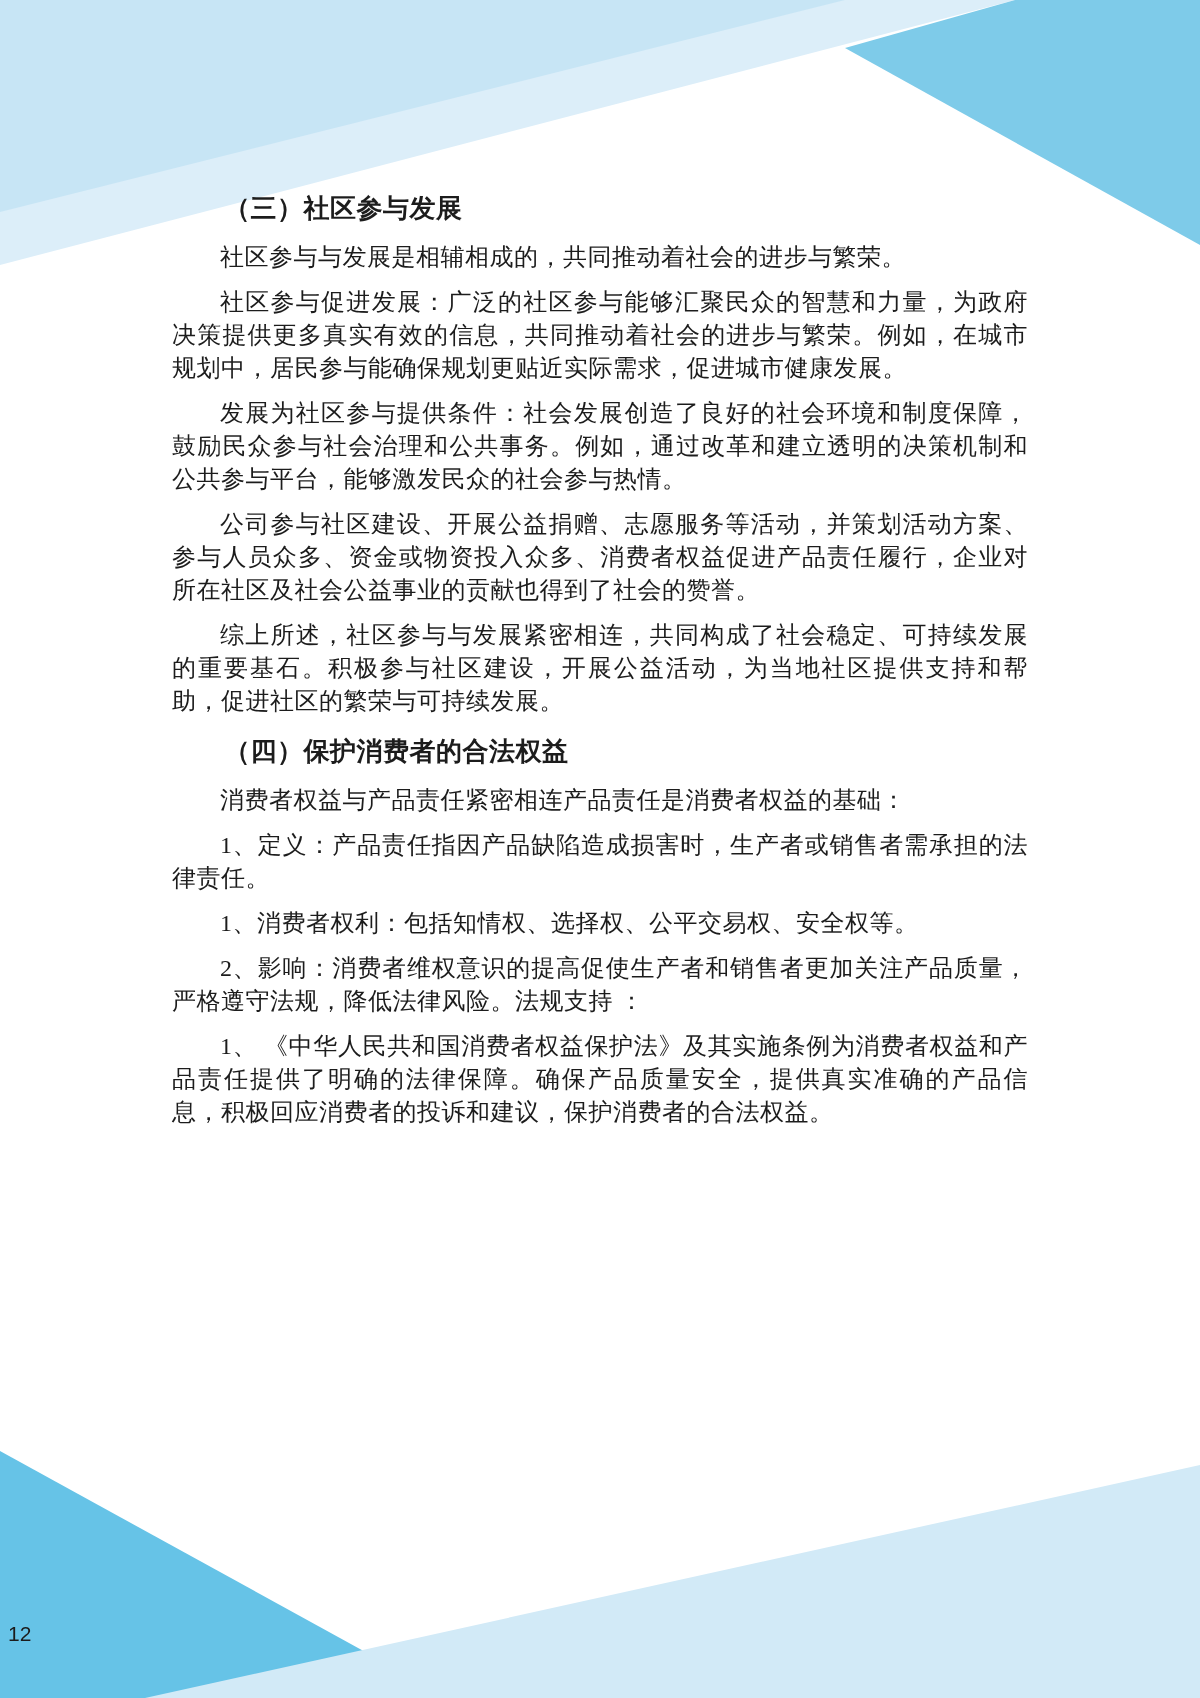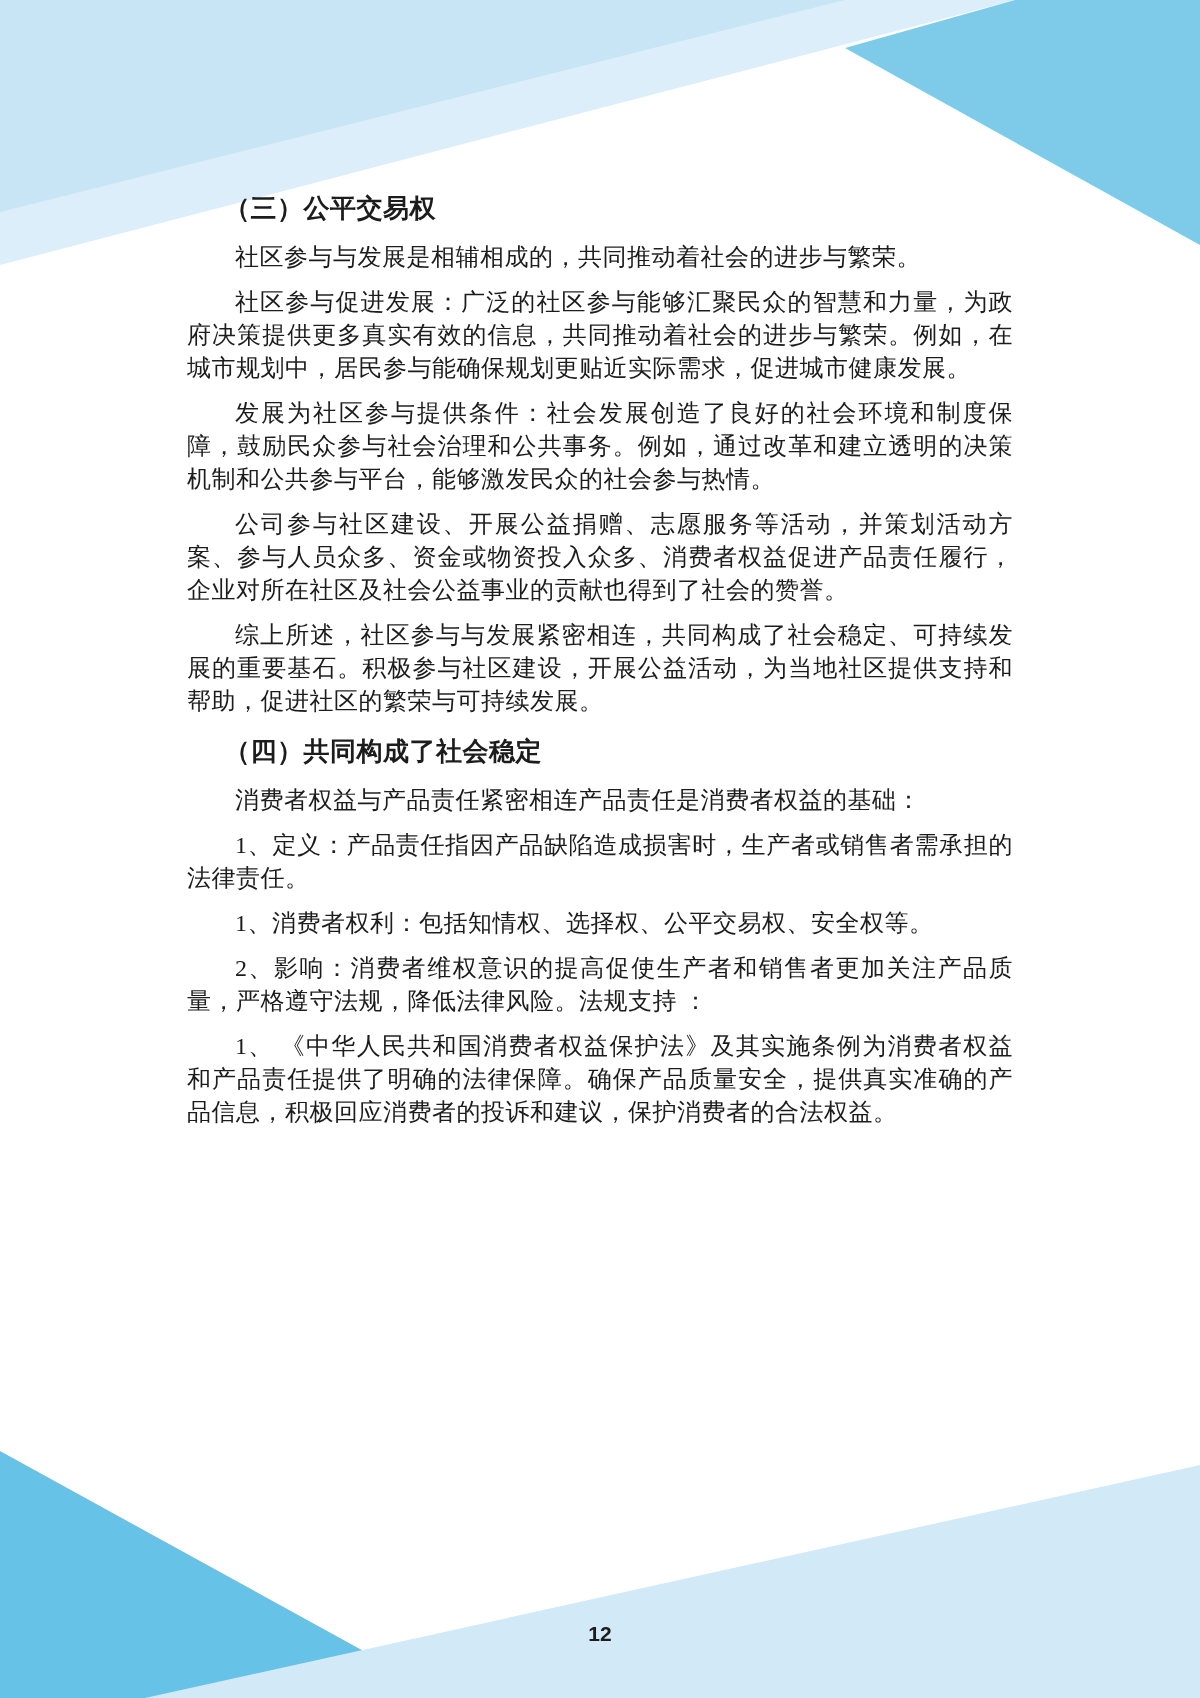--- a/index.html
+++ b/index.html
@@ -20,61 +20,59 @@
   .content {
     position:absolute;
     left:172px; top:175px; width:856px;
     font-size:24px;
     line-height:33px;
     text-align:justify;
     letter-spacing:0.5px;
     z-index:2;
   }
   .content p {
-    margin:12px 15px;
+    margin:12px 0;
     text-indent:2em;
   }
   .content h2 {
     font-size:26px;
     line-height:36px;
     font-weight:bold;
     margin:16px 0 14px 0;
     text-indent:2em;
   }
   .page-number {
     position:absolute;
-    left:0; right:0; bottom:52px;
-    text-align:center;
+    left:8px; right:0; bottom:52px;
     font-size:21px;
     font-family:"Liberation Sans","DejaVu Sans",sans-serif;
     z-index:3;
-    font-weight:bold;
   }
 </style>
 </head>
 <body>
 
 <div class="page">
 
   <div class="shape top-pale" style="background: rgb(220, 238, 249);"></div>
   <div class="shape top-light" style="background: rgb(199, 229, 245);"></div>
   <div class="shape top-dark" style="background: rgb(126, 203, 233);"></div>
   <div class="shape bot-dark" style="background: rgb(102, 195, 231);"></div>
   <div class="shape bot-pale" style="background: rgb(210, 234, 247);"></div>
 
   <div class="content" style="color: rgb(28, 28, 28);">
 
-    <h2>（三）公平交易权</h2>
+    <h2>（三）社区参与发展</h2>
     <p>社区参与与发展是相辅相成的，共同推动着社会的进步与繁荣。</p>
     <p>社区参与促进发展：广泛的社区参与能够汇聚民众的智慧和力量，为政府决策提供更多真实有效的信息，共同推动着社会的进步与繁荣。例如，在城市规划中，居民参与能确保规划更贴近实际需求，促进城市健康发展。</p>
     <p>发展为社区参与提供条件：社会发展创造了良好的社会环境和制度保障，鼓励民众参与社会治理和公共事务。例如，通过改革和建立透明的决策机制和公共参与平台，能够激发民众的社会参与热情。</p>
     <p>公司参与社区建设、开展公益捐赠、志愿服务等活动，并策划活动方案、参与人员众多、资金或物资投入众多、消费者权益促进产品责任履行，企业对所在社区及社会公益事业的贡献也得到了社会的赞誉。</p>
     <p>综上所述，社区参与与发展紧密相连，共同构成了社会稳定、可持续发展的重要基石。积极参与社区建设，开展公益活动，为当地社区提供支持和帮助，促进社区的繁荣与可持续发展。</p>
 
-    <h2>（四）共同构成了社会稳定</h2>
+    <h2>（四）保护消费者的合法权益</h2>
     <p>消费者权益与产品责任紧密相连产品责任是消费者权益的基础：</p>
     <p>1、定义：产品责任指因产品缺陷造成损害时，生产者或销售者需承担的法律责任。</p>
     <p>1、消费者权利：包括知情权、选择权、公平交易权、安全权等。</p>
     <p>2、影响：消费者维权意识的提高促使生产者和销售者更加关注产品质量，严格遵守法规，降低法律风险。法规支持 ：</p>
     <p>1、 《中华人民共和国消费者权益保护法》及其实施条例为消费者权益和产品责任提供了明确的法律保障。确保产品质量安全，提供真实准确的产品信息，积极回应消费者的投诉和建议，保护消费者的合法权益。</p>
 
   </div>
 
   <div class="page-number" style="color: rgb(28, 28, 28);">12</div>
 

